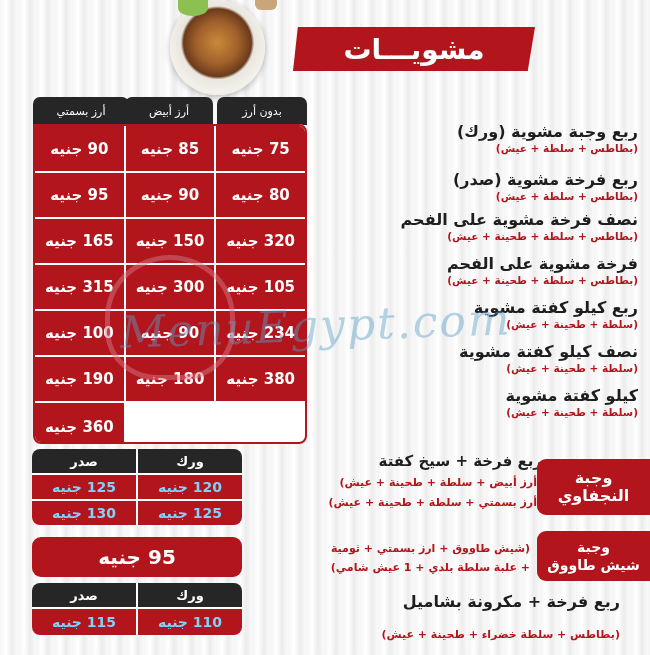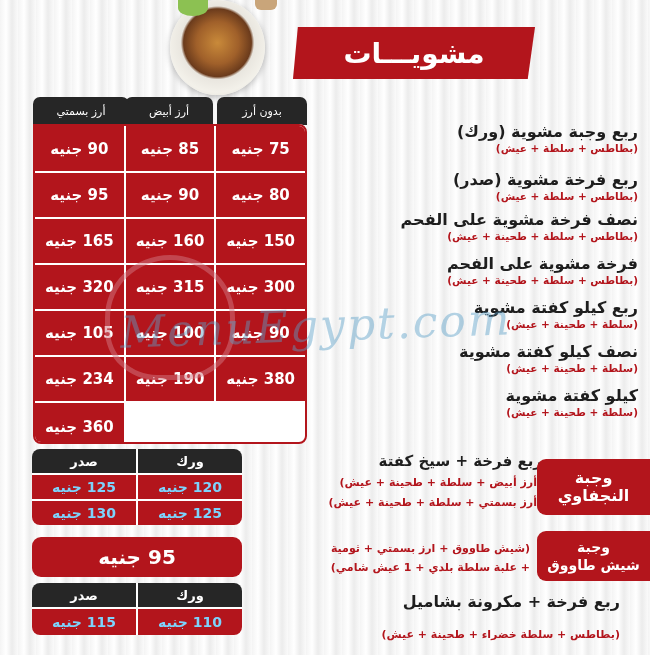--- a/index.html
+++ b/index.html
@@ -8,21 +8,21 @@
     position: relative;
     font-family: "DejaVu Sans", sans-serif;
     background:
       repeating-linear-gradient(90deg, #f4f4f4 0px, #ffffff 6px, #ececec 12px, #fafafa 18px);
     color: #1c1c1c;
   }
   .abs { position: absolute; }
 
   
   .title-banner {
-    left: 293px; top: 27px; width: 242px; height: 52px;
+    left: 293px; top: 27px; width: 242px; height: 44px;
     background: #b3151c;
     clip-path: polygon(2% 0, 100% 0, 97% 100%, 0 100%);
     display: flex; align-items: center; justify-content: center;
     color: #fff; font-weight: bold; font-size: 28px; direction: rtl;
     box-shadow: 0 2px 4px rgba(0,0,0,0.2);
   }
   .dish {
     left: 170px; top: 0px; width: 95px; height: 95px; border-radius: 50%;
     background: radial-gradient(circle at 50% 45%, #c98a3a 0%, #a0602a 30%, #6b3b1c 48%, #e9e6df 52%, #f3f1ea 70%, #d7d1c4 100%);
     box-shadow: 0 2px 6px rgba(0,0,0,0.25);
@@ -111,33 +111,33 @@
 <div class="abs grid" style="background:#fff;">
   <div class="cell">90 جنيه</div>
   <div class="cell">85 جنيه</div>
   <div class="cell">75 جنيه</div>
 
   <div class="cell">95 جنيه</div>
   <div class="cell">90 جنيه</div>
   <div class="cell">80 جنيه</div>
 
   <div class="cell">165 جنيه</div>
-  <div class="cell">160 جنيه</div>
   <div class="cell">150 جنيه</div>
 
   <div class="cell">320 جنيه</div>
   <div class="cell">315 جنيه</div>
   <div class="cell">300 جنيه</div>
 
   <div class="cell">105 جنيه</div>
   <div class="cell">100 جنيه</div>
   <div class="cell">90 جنيه</div>
 
   <div class="cell">234 جنيه</div>
   <div class="cell">190 جنيه</div>
+  <div class="cell">180 جنيه</div>
 
   <div class="cell">380 جنيه</div>
   <div class="cell">360 جنيه</div>
 </div>
 
 <div class="abs items">
   <div class="item" style="height:44px;">
     <div class="item-name">ربع وجبة مشوية (ورك)</div>
     <div class="item-desc">(بطاطس + سلطة + عيش)</div>
   </div>

